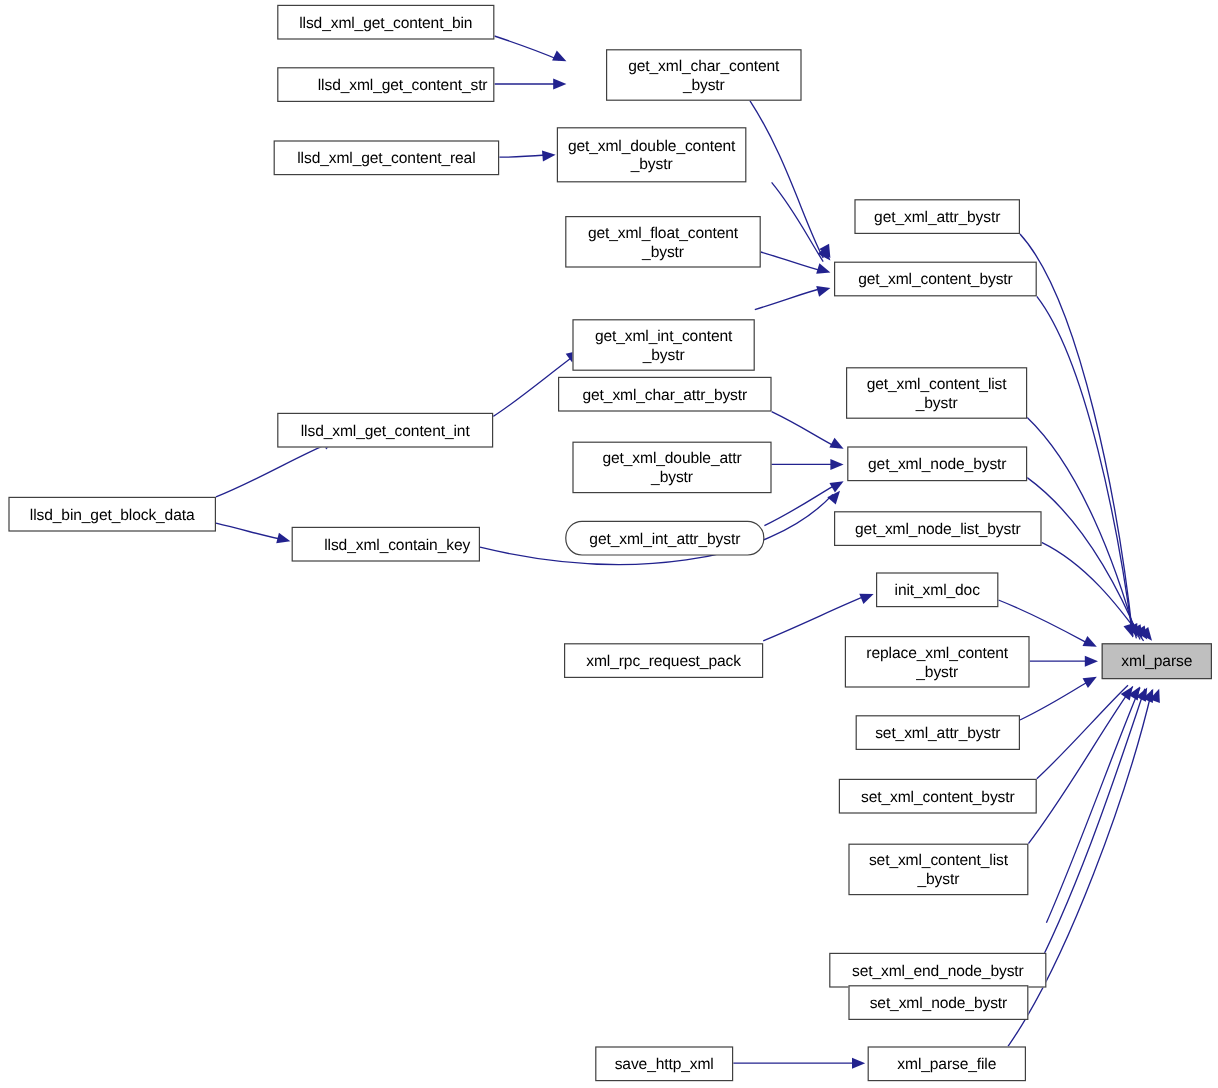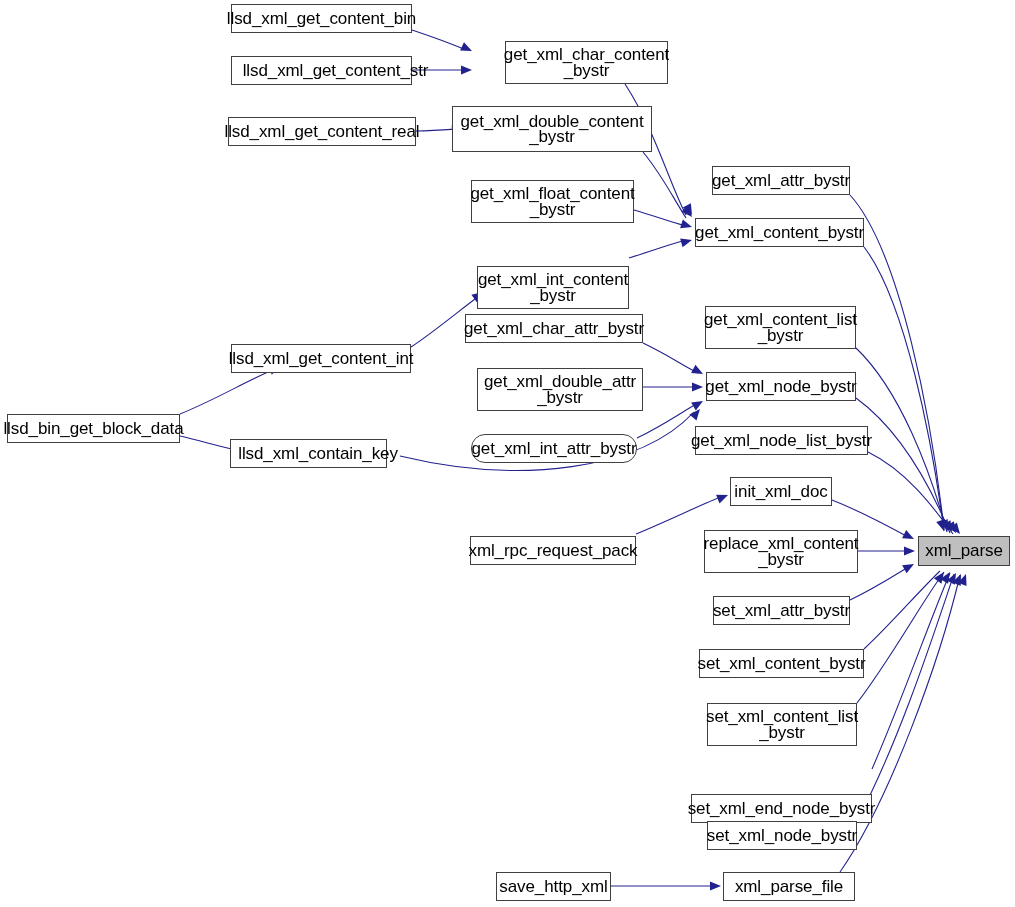--- a/index.html
+++ b/index.html
@@ -23,21 +23,21 @@
     width: 1015px;
     height: 907px;
     pointer-events: none;
   }
   .node {
     position: absolute;
     box-sizing: border-box;
     border: 1px solid #404040;
     background: #ffffff;
     color: #000000;
-    font-size: 17px;
+    font-size: 13px;
     line-height: 15.5px;
     display: flex;
     align-items: center;
     justify-content: center;
     text-align: center;
     white-space: pre-line;
     letter-spacing: -0.1px;
     z-index: 5;
   }
   .node.highlight {
@@ -116,39 +116,39 @@
       <polygon points="0,0 -11,-4.6 -11,4.6" class="arrow-head" transform="translate(961,574) rotate(-66)"></polygon>
       <polygon points="0,0 -11,-4.6 -11,4.6" class="arrow-head" transform="translate(966,574) rotate(-70)"></polygon>
       <polygon points="0,0 -11,-4.6 -11,4.6" class="arrow-head" transform="translate(721,886) rotate(0)"></polygon>
     </svg>
   <div id="node-layer">
       <div class="node" style="left: 231px; top: 4px; width: 181px; height: 29px;">llsd_xml_get_content_bin</div>
       <div class="node" style="left: 231px; top: 56px; width: 181px; height: 29px; padding-left: 28px;">llsd_xml_get_content_str</div>
       <div class="node" style="left: 228px; top: 117px; width: 188px; height: 29px;">llsd_xml_get_content_real</div>
       <div class="node" style="left: 473px; top: 41px; width: 163px; height: 43px; margin-left: 32px;">get_xml_char_content
 _bystr</div>
-      <div class="node" style="left: 452px; top: 106px; width: 200px; height: 46px;">get_xml_double_content
+      <div class="node" style="left: 464px; top: 106px; width: 158px; height: 46px;">get_xml_double_content
 _bystr</div>
       <div class="node" style="left: 471px; top: 180px; width: 163px; height: 43px;">get_xml_float_content
 _bystr</div>
       <div class="node" style="left: 477px; top: 245px; width: 152px; height: 43px; margin-top: 21px;">get_xml_int_content
 _bystr</div>
       <div class="node" style="left: 712px; top: 166px; width: 138px; height: 29px;">get_xml_attr_bystr</div>
       <div class="node" style="left: 695px; top: 218px; width: 169px; height: 29px;">get_xml_content_bystr</div>
       <div class="node" style="left: 705px; top: 306px; width: 151px; height: 43px;">get_xml_content_list
 _bystr</div>
       <div class="node" style="left: 465px; top: 314px; width: 178px; height: 29px;">get_xml_char_attr_bystr</div>
       <div class="node" style="left: 477px; top: 368px; width: 166px; height: 43px;">get_xml_double_attr
 _bystr</div>
       <div class="node" style="left: 706px; top: 372px; width: 150px; height: 29px;">get_xml_node_bystr</div>
       <div class="node" style="left: 471px; top: 434px; width: 166px; height: 29px; border-radius: 14px;">get_xml_int_attr_bystr</div>
       <div class="node" style="left: 695px; top: 426px; width: 173px; height: 29px;">get_xml_node_list_bystr</div>
       <div class="node" style="left: 231px; top: 344px; width: 180px; height: 29px;">llsd_xml_get_content_int</div>
       <div class="node" style="left: 7px; top: 414px; width: 173px; height: 29px;">llsd_bin_get_block_data</div>
-      <div class="node" style="left: 230px; top: 439px; width: 157px; height: 29px; padding-left: 19px;">llsd_xml_contain_key</div>
+      <div class="node" style="left: 243px; top: 439px; width: 157px; height: 29px; padding-left: 19px;">llsd_xml_contain_key</div>
       <div class="node" style="left: 730px; top: 477px; width: 102px; height: 29px;">init_xml_doc</div>
       <div class="node" style="left: 470px; top: 536px; width: 166px; height: 29px;">xml_rpc_request_pack</div>
       <div class="node" style="left: 704px; top: 530px; width: 154px; height: 43px;">replace_xml_content
 _bystr</div>
       <div class="node highlight" style="left: 918px; top: 536px; width: 92px; height: 30px;">xml_parse</div>
       <div class="node" style="left: 713px; top: 596px; width: 137px; height: 29px;">set_xml_attr_bystr</div>
       <div class="node" style="left: 699px; top: 649px; width: 165px; height: 29px;">set_xml_content_bystr</div>
       <div class="node" style="left: 707px; top: 703px; width: 150px; height: 43px;">set_xml_content_list
 _bystr</div>
       <div class="node" style="left: 691px; top: 794px; width: 181px; height: 29px;">set_xml_end_node_bystr</div>

